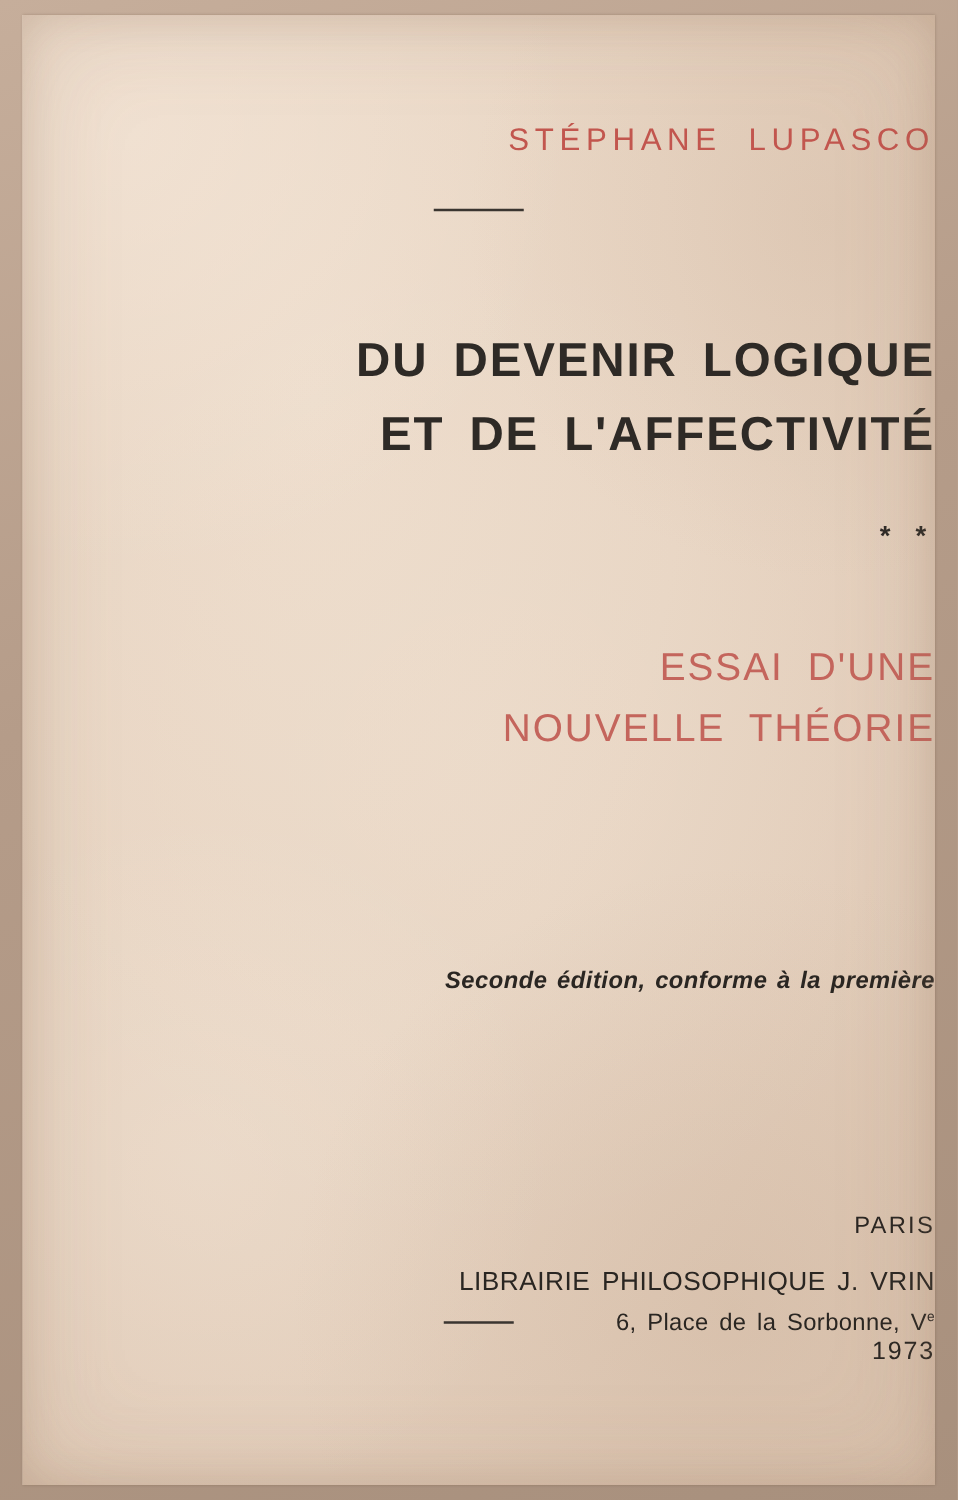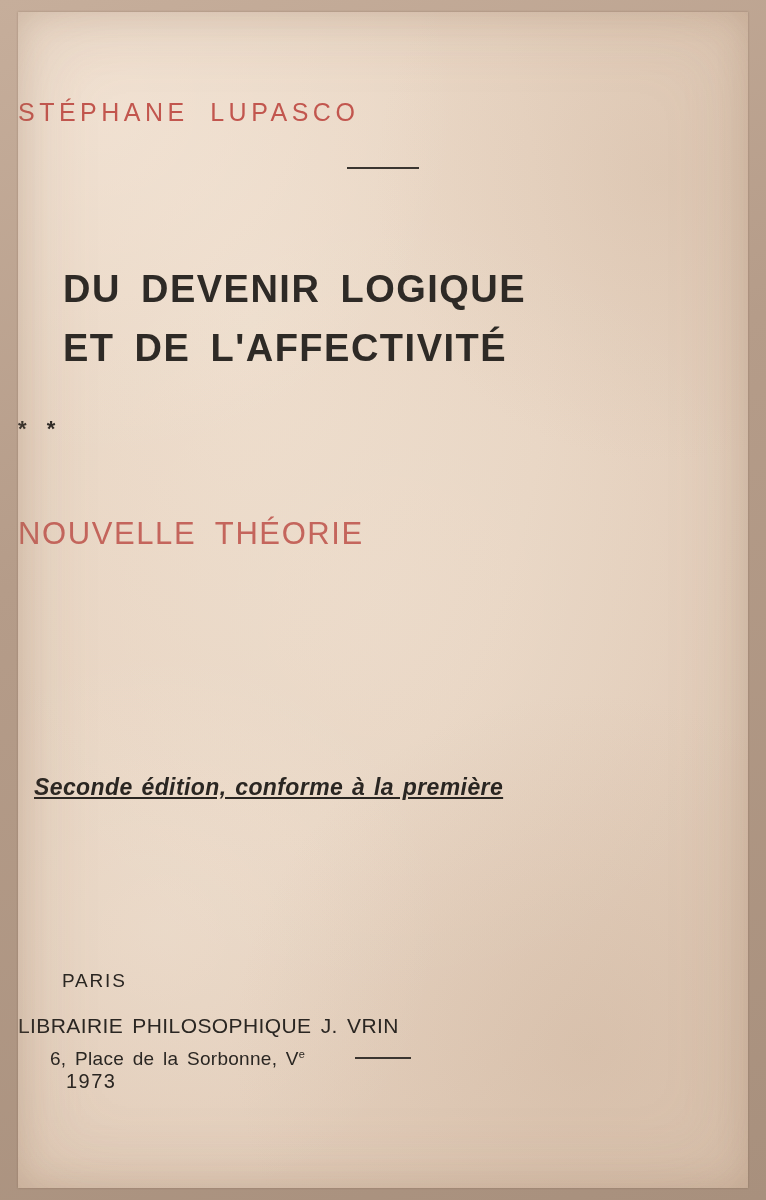--- a/index.html
+++ b/index.html
@@ -50,21 +50,21 @@
       radial-gradient(circle at 20% 78%, rgba(255,248,238,0.18) 0%, rgba(255,248,238,0) 26%),
       radial-gradient(circle at 50% 50%, rgba(255,250,240,0.10) 0%, rgba(255,250,240,0) 60%);
     mix-blend-mode: normal;
   }
 
   .content {
     position: relative;
     z-index: 2;
     width: 100%;
     height: 100%;
-    text-align: left;
+    text-align: right;
   }
 
   .author {
     position: absolute;
     top: 86px;
     left: 0;
     right: 0;
     font-size: 25px;
     letter-spacing: 4.5px;
     color: #c2564e;
@@ -121,26 +121,25 @@
     word-spacing: 9px;
   }
   .subtitle .line { display: block; }
 
   .edition {
     position: absolute;
     top: 762px;
     left: 16px;
     right: 0;
     color: #2a2622;
-    font-size: 23px;
+    font-size: 19px;
     font-style: italic;
     font-weight: bold;
     letter-spacing: 0.4px;
     word-spacing: 2px;
-    text-decoration: underline;
   }
 
   .imprint {
     position: absolute;
     top: 955px;
     left: 0;
     right: 0;
     color: #2a2622;
     font-size: 20px;
     line-height: 1.45;
@@ -217,20 +216,21 @@
       <div class="rule-top"></div>
 
       <div class="main-title">
         <span class="line">DU DEVENIR LOGIQUE</span>
         <span class="line">ET DE L'AFFECTIVITÉ</span>
       </div>
 
       <div class="stars">* *</div>
 
       <div class="subtitle">
+        <span class="line">ESSAI D'UNE</span>
         <span class="line">NOUVELLE THÉORIE</span>
       </div>
 
       <div class="edition">Seconde édition, conforme à la première</div>
 
       <div class="imprint">
         <span class="city">PARIS</span>
         <span class="publisher">LIBRAIRIE PHILOSOPHIQUE J. VRIN</span>
         <span class="address"><span>6, Place de la Sorbonne, V</span><sup>e</sup></span>
       </div>

